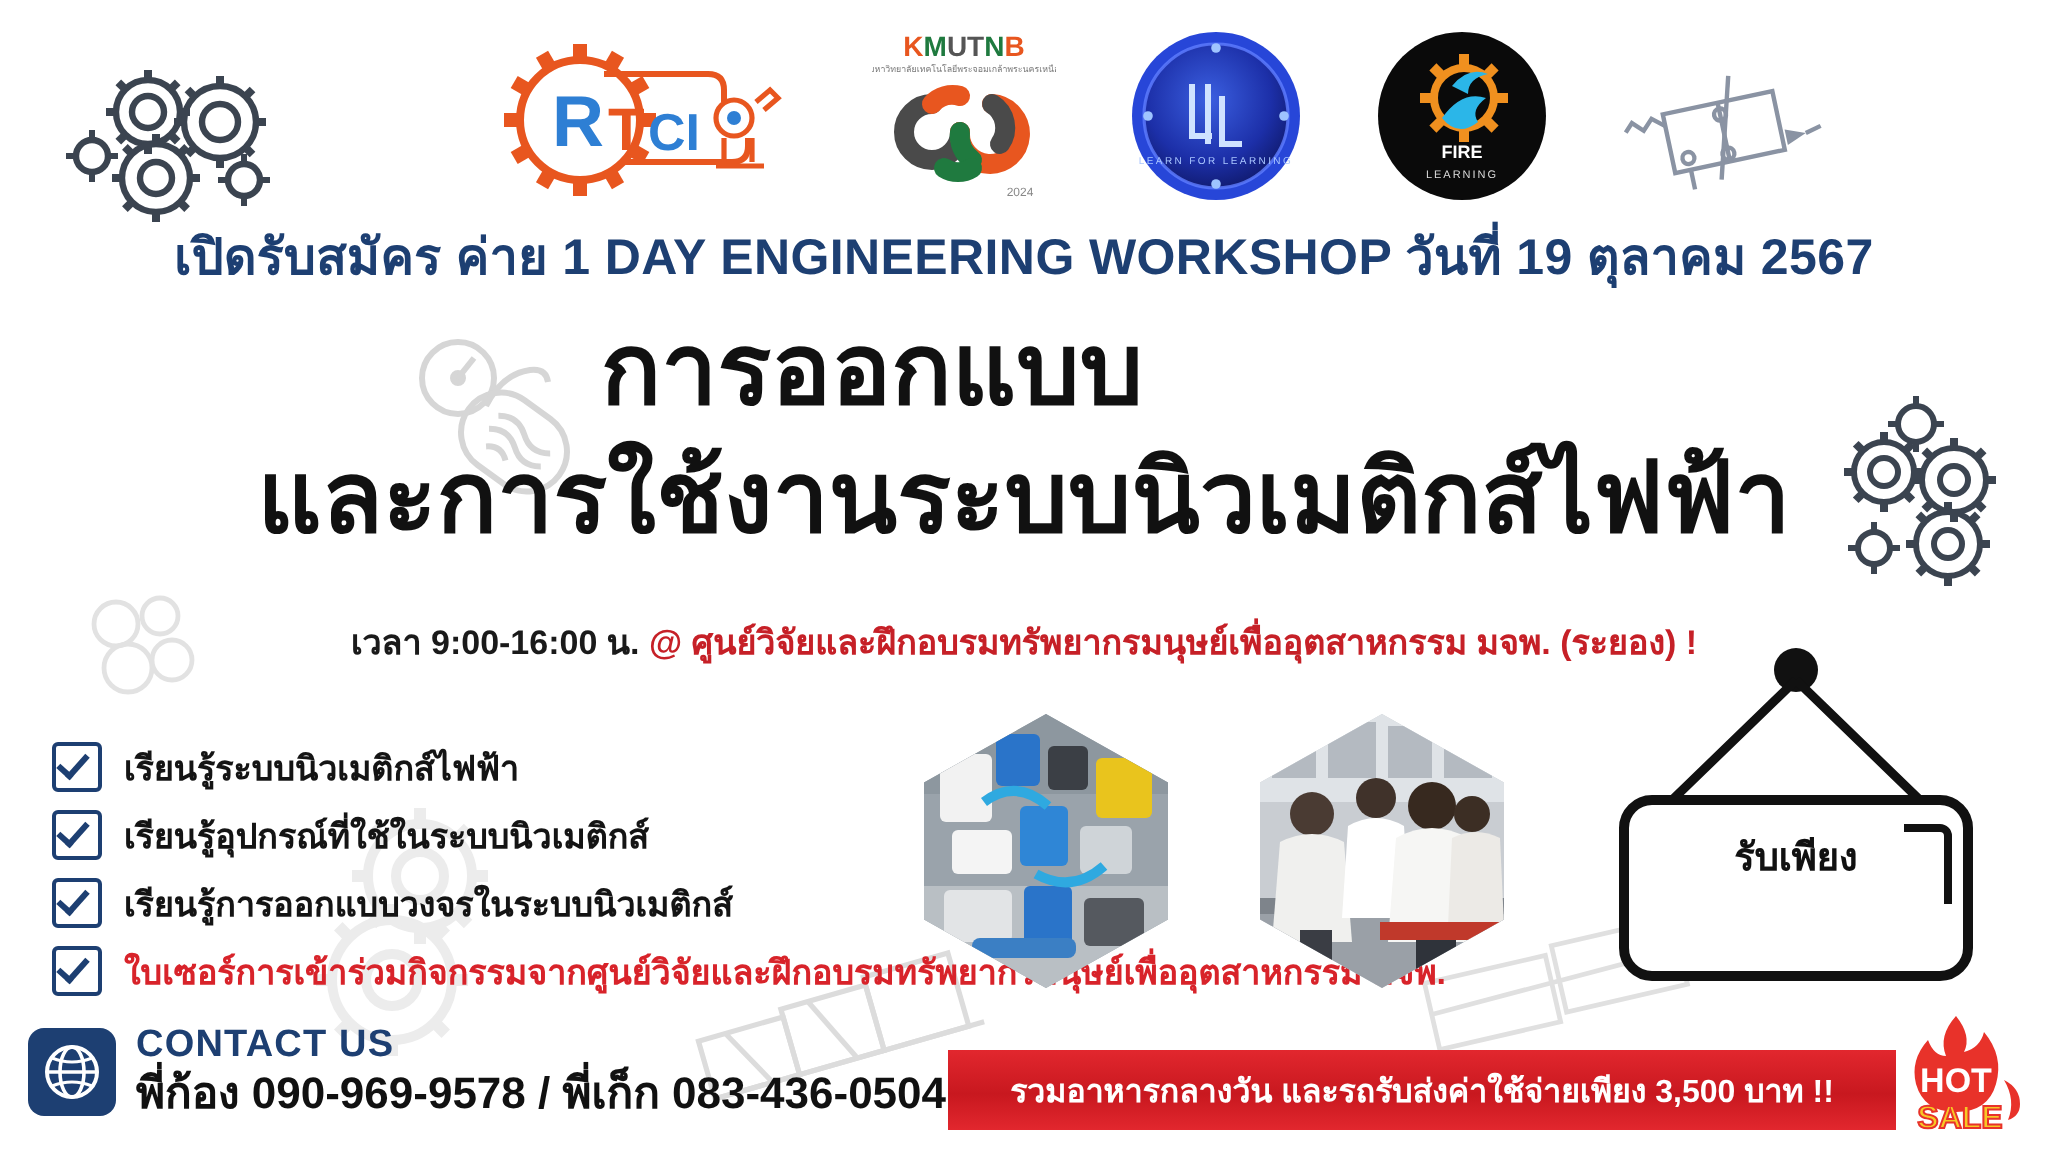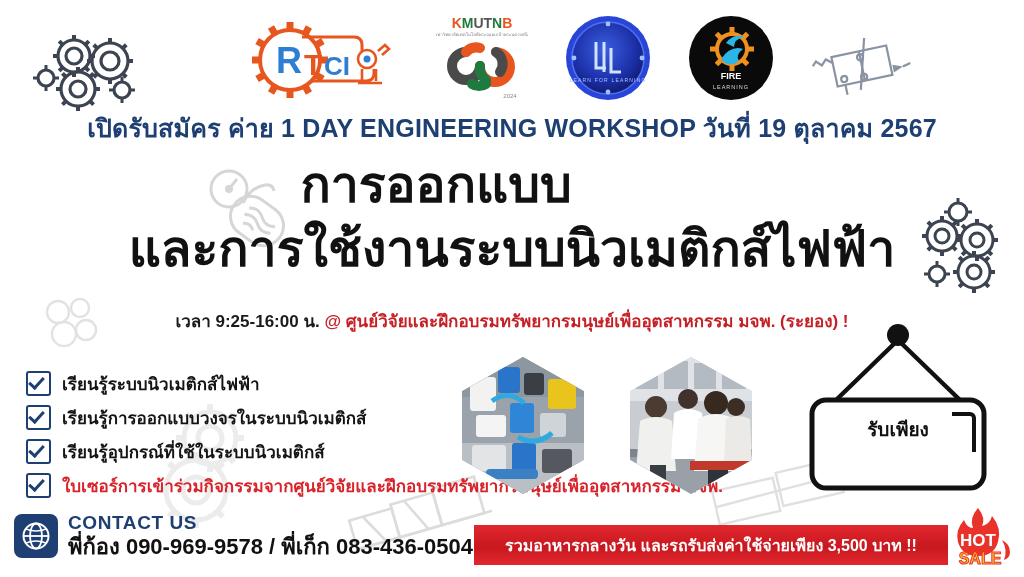--- a/index.html
+++ b/index.html
@@ -553,37 +553,37 @@
         <text x="43" y="74" text-anchor="middle" font-family="'Liberation Sans',sans-serif" font-size="5.5" fill="#dddddd" letter-spacing="1">LEARNING</text>
       </svg>
     </div>
   </div>
 
   <div class="subtitle">เปิดรับสมัคร ค่าย 1 DAY ENGINEERING WORKSHOP วันที่ 19 ตุลาคม 2567</div>
   <div class="headline1">การออกแบบ</div>
   <div class="headline2">และการใช้งานระบบนิวเมติกส์ไฟฟ้า</div>
 
   <div class="meta-line">
-    <span>เวลา 9:25-16:00 น.</span>
+    <span>เวลา 9:00-16:00 น.</span>
     <span class="red">@</span>
     <span class="red">ศูนย์วิจัยและฝึกอบรมทรัพยากรมนุษย์เพื่ออุตสาหกรรม มจพ. (ระยอง) !</span>
   </div>
 
   <div class="bullets">
     <div class="bullet-row">
       <span class="chk"></span>
       <span class="bullet-text">เรียนรู้ระบบนิวเมติกส์ไฟฟ้า</span>
     </div>
     <div class="bullet-row">
       <span class="chk"></span>
-      <span class="bullet-text">เรียนรู้การออกแบบวงจรในระบบนิวเมติกส์</span>
+      <span class="bullet-text">เรียนรู้อุปกรณ์ที่ใช้ในระบบนิวเมติกส์</span>
     </div>
     <div class="bullet-row">
       <span class="chk"></span>
-      <span class="bullet-text">เรียนรู้อุปกรณ์ที่ใช้ในระบบนิวเมติกส์</span>
+      <span class="bullet-text">เรียนรู้การออกแบบวงจรในระบบนิวเมติกส์</span>
     </div>
     <div class="bullet-row accent">
       <span class="chk"></span>
       <span class="bullet-text">ใบเซอร์การเข้าร่วมกิจกรรมจากศูนย์วิจัยและฝึกอบรมทรัพยากรมนุษย์เพื่ออุตสาหกรรม มจพ.</span>
     </div>
   </div>
 
   <div class="hex hex-1">
     <svg width="122" height="137" viewBox="0 0 122 137">
       <rect width="122" height="137" fill="#9aa3ab"></rect>

